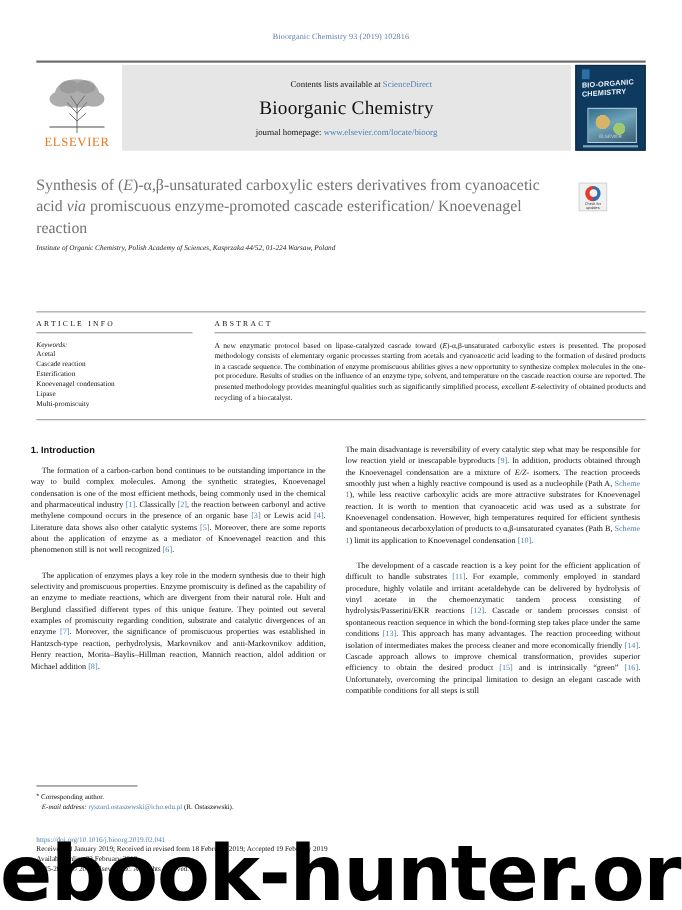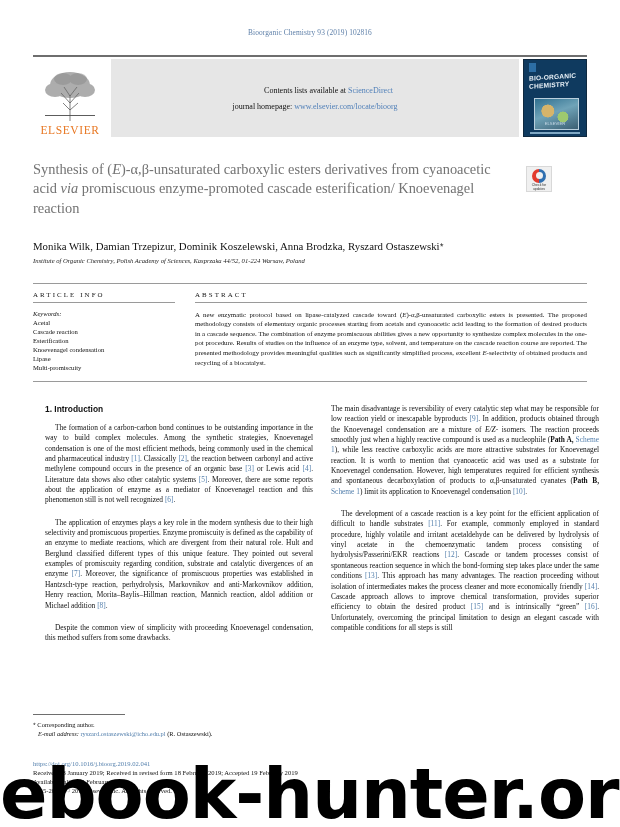--- a/index.html
+++ b/index.html
@@ -275,21 +275,21 @@
   .info-bottom-rule {
     height: .8px;
     background: #9a9a9a;
     margin-top: 9px;
   }
 
   
   .body-cols {
     position: absolute;
     top: 404px;
-    left: 45px;
+    left: 28px;
     width: 554px;
     display: flex;
     gap: 18px;
   }
   .body-col { width: 268px; }
   .body-h2 {
     font-family: "Liberation Sans", sans-serif;
     font-size: 8.4px;
     font-weight: bold;
     color: #111;
@@ -299,21 +299,21 @@
     font-size: 7.4px;
     line-height: 10.35px;
     text-align: justify;
     color: #111;
     margin: 0;
     text-indent: 10px;
   }
   .body-p + .body-p { margin-top: 12px; }
   .ref { color: #5580ad; }
   .lnk { color: #5580ad; }
-  .bold { font-weight: bold; }
+  .bold { font-weight: normal; }
   .it { font-style: italic; }
 
   
   .footnote {
     position: absolute;
     left: 33px;
     top: 714px;
     width: 268px;
   }
   .footnote-rule {
@@ -393,20 +393,21 @@
           </g>
           <rect x="6" y="50" width="50" height="0.9" fill="#4a4a4a"></rect>
         </svg>
         <div class="elsevier-word">ELSEVIER</div>
       </div>
 
       <div class="masthead-center">
         <div class="contents-line">
           <span>Contents lists available at </span><span class="sd">ScienceDirect</span>
         </div>
+        <div class="journal-name">Bioorganic Chemistry</div>
         <div class="homepage-line">
           <span>journal homepage: </span><span class="url">www.elsevier.com/locate/bioorg</span>
         </div>
       </div>
 
       <div class="cover-thumb">
         <div class="cover-top-mark"></div>
         <div class="cover-title">
           <div>BIO-ORGANIC</div>
           <div>CHEMISTRY</div>
@@ -427,23 +428,20 @@
     </h1>
 
     <div class="crossmark">
       <div class="crossmark-mark"></div>
       <div class="crossmark-text">
         <div>Check for</div>
         <div>updates</div>
       </div>
     </div>
 
-    <div class="authors">
-      <span>Monika Wilk, Damian Trzepizur, Dominik Koszelewski, Anna Brodzka, Ryszard Ostaszewski</span><sup>⁎</sup>
-    </div>
     <div class="affiliation">Institute of Organic Chemistry, Polish Academy of Sciences, Kasprzaka 44/52, 01-224 Warsaw, Poland</div>
   </div>
 
   <div class="info-block">
     <div class="info-top-rule"></div>
     <div class="info-cols">
 
       <div class="col-info">
         <div class="sec-head">ARTICLE INFO</div>
         <div class="sec-rule"></div>
@@ -465,21 +463,20 @@
     </div>
     <div class="info-bottom-rule"></div>
   </div>
 
   <div class="body-cols">
 
     <div class="body-col">
       <h2 class="body-h2">1. Introduction</h2>
       <p class="body-p"><span>The formation of a carbon-carbon bond continues to be outstanding importance in the way to build complex molecules. Among the synthetic strategies, Knoevenagel condensation is one of the most efficient methods, being commonly used in the chemical and pharmaceutical industry </span><span class="ref">[1]</span><span>. Classically </span><span class="ref">[2]</span><span>, the reaction between carbonyl and active methylene compound occurs in the presence of an organic base </span><span class="ref">[3]</span><span> or Lewis acid </span><span class="ref">[4]</span><span>. Literature data shows also other catalytic systems </span><span class="ref">[5]</span><span>. Moreover, there are some reports about the application of enzyme as a mediator of Knoevenagel reaction and this phenomenon still is not well recognized </span><span class="ref">[6]</span><span>.</span></p>
       <p class="body-p"><span>The application of enzymes plays a key role in the modern synthesis due to their high selectivity and promiscuous properties. Enzyme promiscuity is defined as the capability of an enzyme to mediate reactions, which are divergent from their natural role. Hult and Berglund classified different types of this unique feature. They pointed out several examples of promiscuity regarding condition, substrate and catalytic divergences of an enzyme </span><span class="ref">[7]</span><span>. Moreover, the significance of promiscuous properties was established in Hantzsch-type reaction, perhydrolysis, Markovnikov and anti-Markovnikov addition, Henry reaction, Morita–Baylis–Hillman reaction, Mannich reaction, aldol addition or Michael addition </span><span class="ref">[8]</span><span>.</span></p>
-      <p class="body-p">Despite the common view of simplicity with proceeding Knoevenagel condensation, this method suffers from some drawbacks.</p>
     </div>
 
     <div class="body-col">
       <p class="body-p" style="text-indent:0"><span>The main disadvantage is reversibility of every catalytic step what may be responsible for low reaction yield or inescapable byproducts </span><span class="ref">[9]</span><span>. In addition, products obtained through the Knoevenagel condensation are a mixture of </span><span class="it">E/Z-</span><span> isomers. The reaction proceeds smoothly just when a highly reactive compound is used as a nucleophile (</span><span class="bold">Path A,</span><span class="lnk"> Scheme 1</span><span>), while less reactive carboxylic acids are more attractive substrates for Knoevenagel reaction. It is worth to mention that cyanoacetic acid was used as a substrate for Knoevenagel condensation. However, high temperatures required for efficient synthesis and spontaneous decarboxylation of products to α,β-unsaturated cyanates (</span><span class="bold">Path B,</span><span class="lnk"> Scheme 1</span><span>) limit its application to Knoevenagel condensation </span><span class="ref">[10]</span><span>.</span></p>
       <p class="body-p"><span>The development of a cascade reaction is a key point for the efficient application of difficult to handle substrates </span><span class="ref">[11]</span><span>. For example, commonly employed in standard procedure, highly volatile and irritant acetaldehyde can be delivered by hydrolysis of vinyl acetate in the chemoenzymatic tandem process consisting of hydrolysis/Passerini/EKR reactions </span><span class="ref">[12]</span><span>. Cascade or tandem processes consist of spontaneous reaction sequence in which the bond-forming step takes place under the same conditions </span><span class="ref">[13]</span><span>. This approach has many advantages. The reaction proceeding without isolation of intermediates makes the process cleaner and more economically friendly </span><span class="ref">[14]</span><span>. Cascade approach allows to improve chemical transformation, provides superior efficiency to obtain the desired product </span><span class="ref">[15]</span><span> and is intrinsically “green” </span><span class="ref">[16]</span><span>. Unfortunately, overcoming the principal limitation to design an elegant cascade with compatible conditions for all steps is still</span></p>
     </div>
 
   </div>
 
   <div class="footnote">

